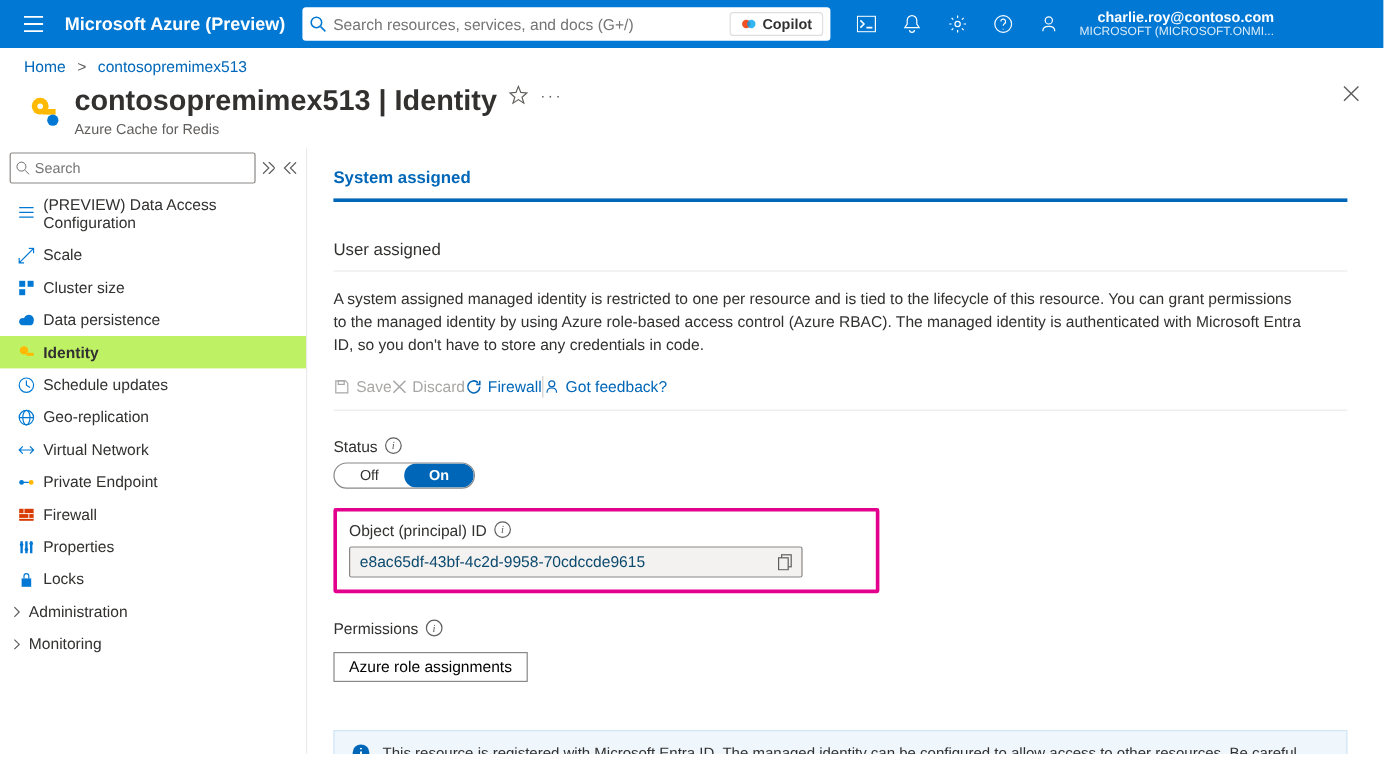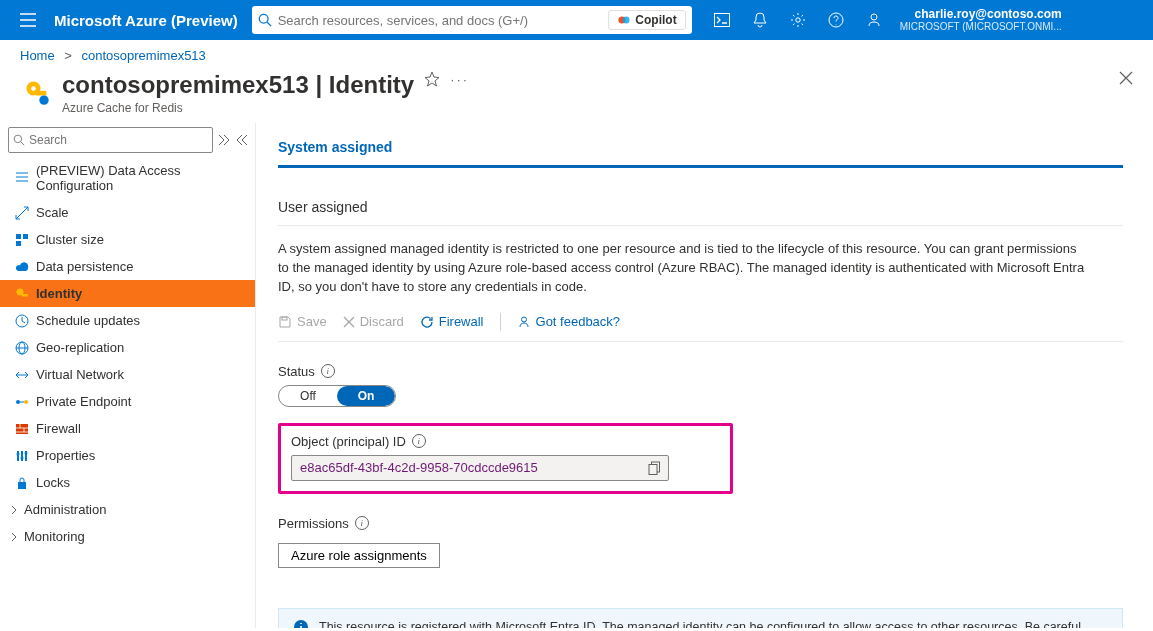--- a/index.html
+++ b/index.html
@@ -39,51 +39,51 @@
   .sidebar { width: 256px; border-right:1px solid #edebe9; display:flex; flex-direction:column; position:relative; }
   .sbsearch { display:flex; align-items:center; padding:4px 8px; gap:6px; }
   .sbsearch .box { flex:1; border:1px solid #8a8886; height:24px; border-radius:2px; display:flex; align-items:center; padding:12px 4px; }
   .sbsearch .box svg { color:#605e5c; }
   .sbsearch input { border:none; outline:none; font-size:12px; flex:1; margin-left:4px; }
   .sidelist { overflow-y:auto; flex:1; position:relative; }
   .sidelist::-webkit-scrollbar { width:14px; }
   .sidelist::-webkit-scrollbar-thumb { background:#c8c6c4; border:3px solid #fff; border-radius:8px; }
   .sitem { display:flex; align-items:center; padding: 6px 10px 6px 36px; cursor:pointer; font-size:13px; position:relative; }
   .sitem .sicon { position:absolute; left:14px; width:16px; height:16px; display:flex; align-items:center; justify-content:center; }
-  .sitem.active { background:#f97316; font-weight:600; }
+  .sitem.active { background:#bef264; font-weight:600; }
   .sgroup { display:flex; align-items:center; padding:6px 10px; cursor:pointer; font-size:13px; color:#323130; }
   .sgroup .chev { margin-right:6px; }
 
   
   .main { flex:1; padding: 10px 30px 10px 22px; overflow-y:auto; position:relative; }
   .main::-webkit-scrollbar { width:16px; }
   .main::-webkit-scrollbar-thumb { background:#c8c6c4; border:4px solid #fff; border-radius:8px; }
 
   .tabs { display:flex; gap:26px; border-bottom:1px solid #edebe9;flex-direction:column; }
   .tab { padding: 6px 0 10px 0; font-size:14px; cursor:pointer; color:#323130; }
   .tab.active { color:#0067b8; font-weight:600; border-bottom:3px solid #0067b8; margin-bottom:-1px; }
 
   .desc { margin:14px 0 10px 0; font-size:13px; color:#323130; line-height:1.45; max-width:810px; }
 
-  .toolbar { display:flex; align-items:center; gap:16px; border-bottom:1px solid #edebe9; padding:6px 0 10px 0; color:#605e5c; }
+  .toolbar { display:flex; align-items:center; gap:0; border-bottom:1px solid #edebe9; padding:6px 0 10px 0; color:#605e5c; }
   .tbtn { display:flex; align-items:center; gap:5px; cursor:pointer; font-size:13px; }
   .tbtn.disabled { opacity:.55; cursor:default; }
   .tdiv { width:1px; height:18px; background:#d2d0ce; }
 
   .field { margin-top:22px; }
   .flabel { font-size:13px; display:flex; align-items:center; gap:6px; margin-bottom:6px; }
   .info-ic { width:14px; height:14px; border:1px solid #605e5c; border-radius:50%; display:inline-flex; align-items:center; justify-content:center; font-size:9px; color:#605e5c; font-style:italic; font-family:Georgia,serif; }
 
   .toggle { display:inline-flex; border:1px solid #8a8886; border-radius:12px; height:22px; overflow:hidden; }
   .toggle .seg { width:58px; display:flex; align-items:center; justify-content:center; font-size:12px; cursor:pointer; }
   .toggle .seg.on { background:#0067b8; color:#fff; font-weight:600; border-radius:10px; }
 
   .highlight-box { border:3px solid #e3008c; padding:8px 10px 10px 10px; margin-top:16px; max-width:455px; border-radius:2px; }
   .ro-field { display:flex; align-items:center; border:1px solid #8a8886; background:#f3f2f1; height:26px; border-radius:2px; width:378px; }
-  .ro-field .val { flex:1; padding:0 8px; font-size:13px; color:#701a75; }
+  .ro-field .val { flex:1; padding:0 8px; font-size:13px; color:#0c4a6e; }
   .ro-field .copy { width:28px; display:flex; align-items:center; justify-content:center; cursor:pointer; color:#605e5c; }
 
   .perm-btn { margin-top:6px; border:1px solid #8a8886; background:#fff; padding:4px 12px; font-size:13px; cursor:pointer; }
 
   .infobar { background:#eff6fc; border:1px solid #d0e7f8; padding:10px 14px; margin-top:40px; display:flex; gap:10px; font-size:12.5px; color:#323130; line-height:1.4; }
   .infobar .iicon { color:#0067b8; flex-shrink:0; }
   .infobar a { color:#0067b8; text-decoration:underline; }
 
   svg { display:block; }
 </style>

